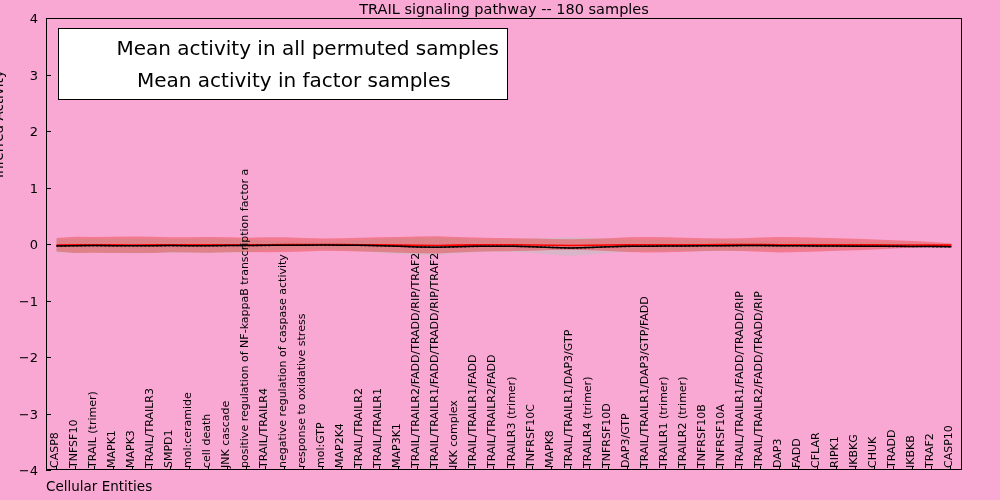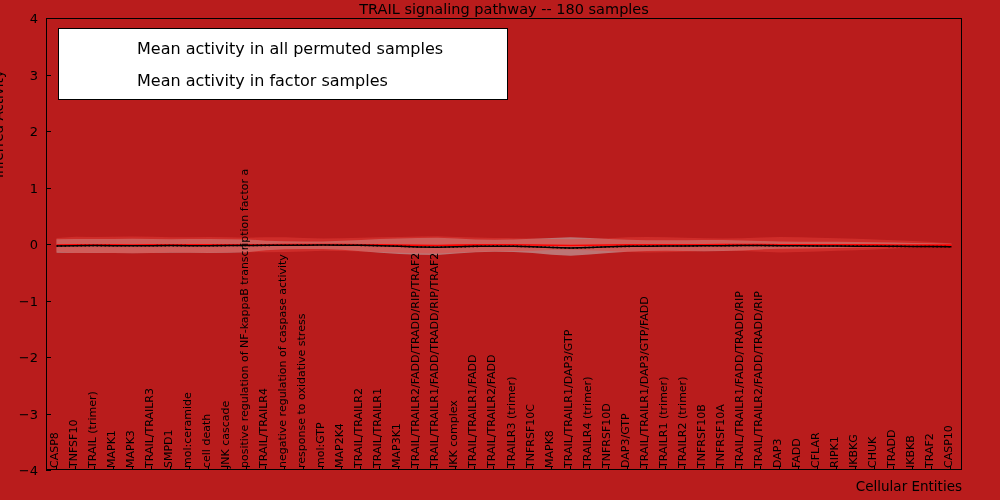--- a/index.html
+++ b/index.html
@@ -1,17 +1,17 @@
 <!DOCTYPE html>
 <html><head>
 <meta charset="utf-8">
 <style>
   html,body{margin:0;padding:0;background:#ffffff;}
   body{width:1000px;height:500px;font-family:"DejaVu Sans","Liberation Sans",sans-serif;overflow:hidden;}
-  #fig{position:relative;width:1000px;height:500px;background:#b91c1c;}
+  #fig{position:relative;width:1000px;height:500px;background:#f9a8d4;}
 
   
   #title{
     position:absolute;left:46px;top:0px;width:916px;height:18px;
     display:flex;align-items:center;justify-content:center;
     font-size:14.5px;color:#000;white-space:nowrap;
   }
 
   
   #axes{
@@ -27,42 +27,42 @@
   
   #ylabel{
     position:absolute;left:-10px;top:244px;width:240px;
     transform:rotate(-90deg);transform-origin:0 0;
     font-size:13.5px;color:#000;text-align:center;white-space:nowrap;
   }
 
   
   #xlabel{
     position:absolute;left:46px;top:478px;width:916px;
-    text-align:right;font-size:13.5px;color:#000;
+    text-align:left;font-size:13.5px;color:#000;
   }
 
   
   #xticklabels{position:absolute;left:46px;top:18px;width:916px;height:452px;overflow:hidden;pointer-events:none;}
   .xtl{
     position:absolute;bottom:2px;
     transform-origin:left bottom;
     transform:rotate(-90deg);
     font-size:11px;line-height:11px;color:#000;white-space:nowrap;
   }
   .xtickmark{position:absolute;bottom:0;width:0;height:4px;border-left:1.1px solid #000;}
 
   
   #legend{
     position:absolute;left:58px;top:28px;width:450px;height:72px;
     border:1.1px solid #000;background:#fff;box-sizing:border-box;
     padding:4px 8px;display:flex;flex-direction:column;justify-content:center;gap:4px;
   }
   .lgrow{display:flex;align-items:center;height:28px;}
   .lgline{width:44px;height:0;margin-left:8px;margin-right:18px;}
-  .lgtext{font-size:16px;color:#000;white-space:nowrap;}
+  .lgtext{font-size:20px;color:#000;white-space:nowrap;}
 
   svg{display:block;}
 </style>
 </head>
 <body>
 
 <div id="fig">
 
   <div id="title">TRAIL signaling pathway -- 180 samples</div>
 

